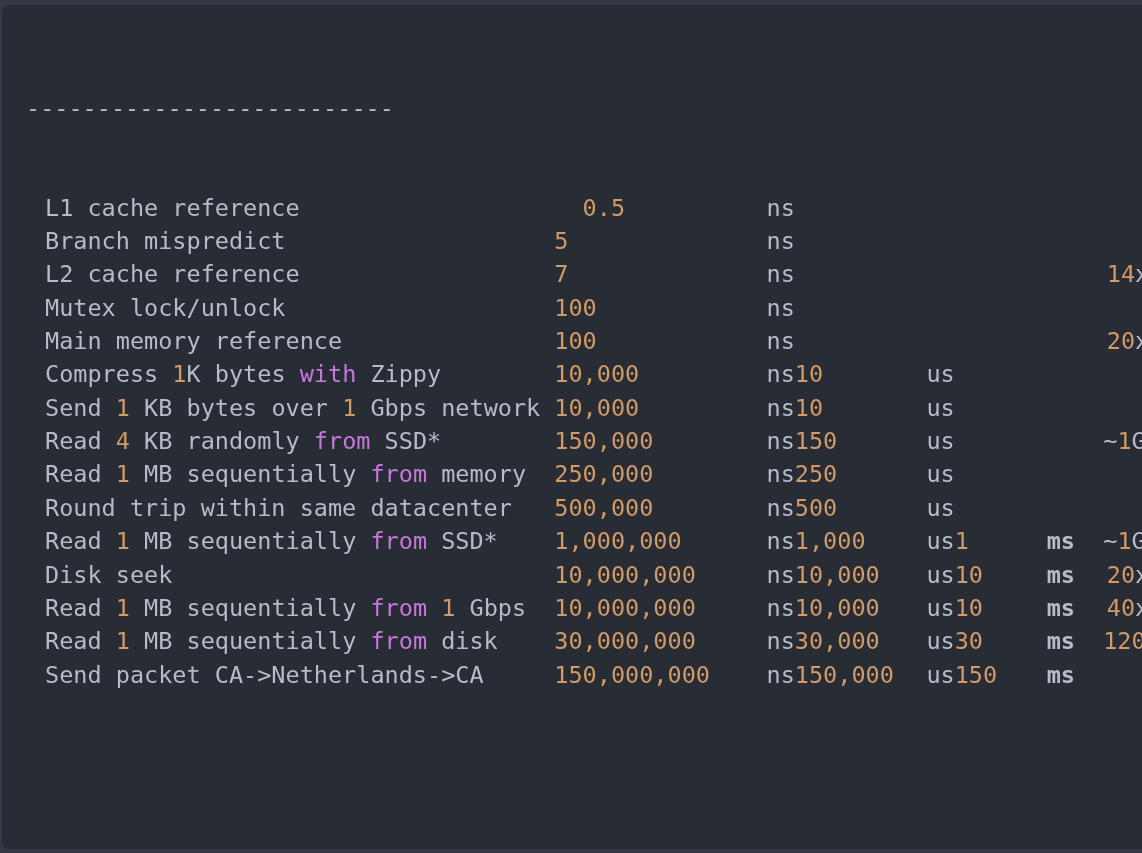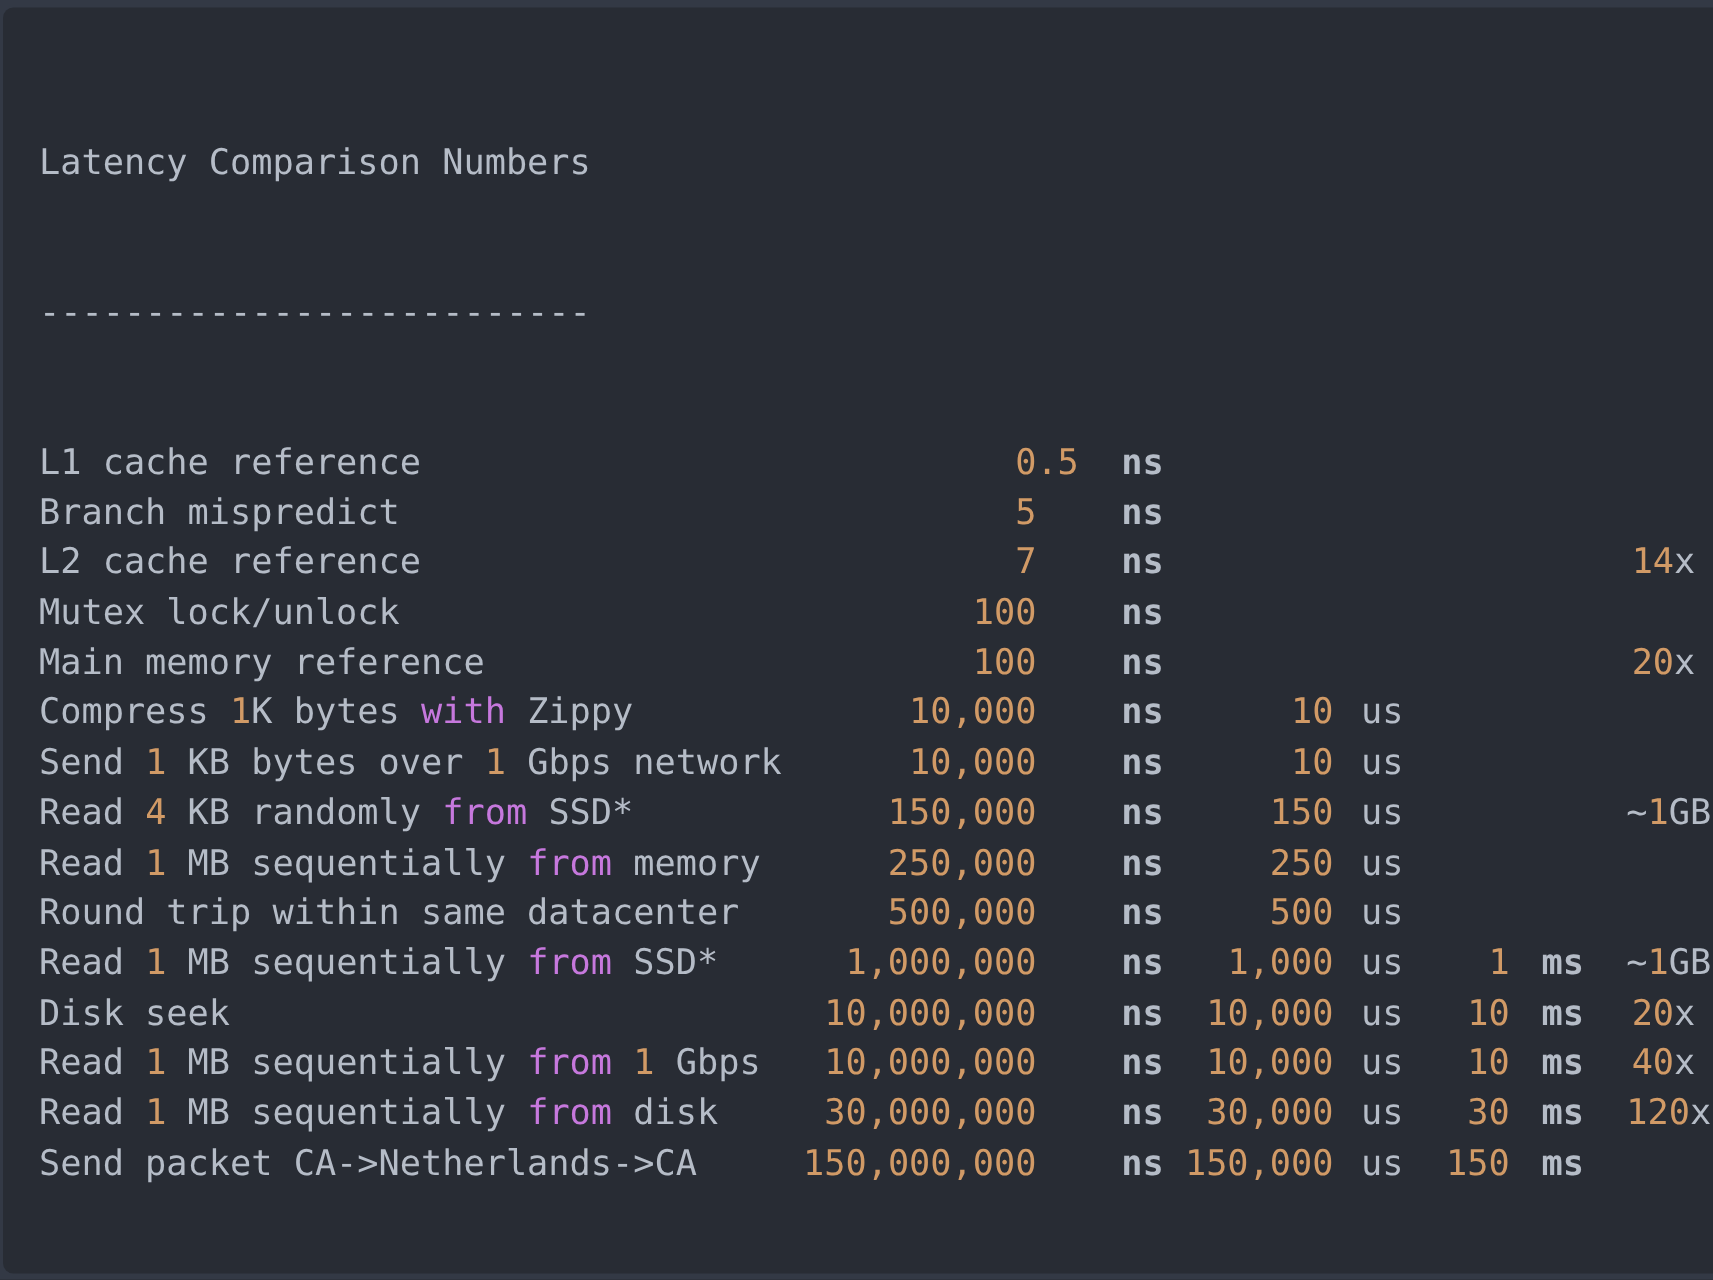--- a/index.html
+++ b/index.html
@@ -25,34 +25,34 @@
     overflow:hidden;
   }
   .line{height:33.35px;}
   .fg{color:var(--fg);}
   .num{color:var(--num);}
   .kw{color:var(--kw);}
   .trow{
     display:grid;
     grid-template-columns:36ch 11ch 6ch 8ch 3.3ch 5ch 3.5ch auto;
     height:33.35px;
+    margin-left:19px;
   }
   .c-desc{text-align:left;}
-  .c-ns,.c-us,.c-ms{text-align:right;}
-  .c-nsu{padding-left:4ch;font-weight:bold;}
+  .c-ns,.c-us,.c-ms{text-align:left;}
+  .c-nsu{padding-left:4ch;}
   .c-usu{padding-left:1.3ch;}
   .c-msu{padding-left:1.5ch;font-weight:bold;}
   .c-note{padding-left:2ch;}
   .dec-shift{position:relative;left:2ch;}
   .note-mult{display:inline-block;min-width:3.5ch;text-align:center;}
 </style>
 </head>
 <body>
 
 <div class="codeblock">
-  <div class="line">Latency Comparison Numbers</div>
   <div class="line">--------------------------</div>
   <div id="rows"><div class="trow"><div class="c-desc"><span class="fg">L1 cache reference</span></div><div class="c-ns"><span class="num dec-shift">0.5</span></div><div class="c-nsu"><span class="fg">ns</span></div><div class="c-us"></div><div class="c-usu"></div><div class="c-ms"></div><div class="c-msu"></div><div class="c-note"></div></div><div class="trow"><div class="c-desc"><span class="fg">Branch mispredict</span></div><div class="c-ns"><span class="num">5</span></div><div class="c-nsu"><span class="fg">ns</span></div><div class="c-us"></div><div class="c-usu"></div><div class="c-ms"></div><div class="c-msu"></div><div class="c-note"></div></div><div class="trow"><div class="c-desc"><span class="fg">L2 cache reference</span></div><div class="c-ns"><span class="num">7</span></div><div class="c-nsu"><span class="fg">ns</span></div><div class="c-us"></div><div class="c-usu"></div><div class="c-ms"></div><div class="c-msu"></div><div class="c-note"><span class="note-mult"><span class="num">14</span><span class="fg">x</span></span></div></div><div class="trow"><div class="c-desc"><span class="fg">Mutex lock/unlock</span></div><div class="c-ns"><span class="num">100</span></div><div class="c-nsu"><span class="fg">ns</span></div><div class="c-us"></div><div class="c-usu"></div><div class="c-ms"></div><div class="c-msu"></div><div class="c-note"></div></div><div class="trow"><div class="c-desc"><span class="fg">Main memory reference</span></div><div class="c-ns"><span class="num">100</span></div><div class="c-nsu"><span class="fg">ns</span></div><div class="c-us"></div><div class="c-usu"></div><div class="c-ms"></div><div class="c-msu"></div><div class="c-note"><span class="note-mult"><span class="num">20</span><span class="fg">x</span></span></div></div><div class="trow"><div class="c-desc"><span class="fg">Compress </span><span class="num">1</span><span class="fg">K bytes </span><span class="kw">with</span><span class="fg"> Zippy</span></div><div class="c-ns"><span class="num">10,000</span></div><div class="c-nsu"><span class="fg">ns</span></div><div class="c-us"><span class="num">10</span></div><div class="c-usu"><span class="fg">us</span></div><div class="c-ms"></div><div class="c-msu"></div><div class="c-note"></div></div><div class="trow"><div class="c-desc"><span class="fg">Send </span><span class="num">1</span><span class="fg"> KB bytes over </span><span class="num">1</span><span class="fg"> Gbps network</span></div><div class="c-ns"><span class="num">10,000</span></div><div class="c-nsu"><span class="fg">ns</span></div><div class="c-us"><span class="num">10</span></div><div class="c-usu"><span class="fg">us</span></div><div class="c-ms"></div><div class="c-msu"></div><div class="c-note"></div></div><div class="trow"><div class="c-desc"><span class="fg">Read </span><span class="num">4</span><span class="fg"> KB randomly </span><span class="kw">from</span><span class="fg"> SSD*</span></div><div class="c-ns"><span class="num">150,000</span></div><div class="c-nsu"><span class="fg">ns</span></div><div class="c-us"><span class="num">150</span></div><div class="c-usu"><span class="fg">us</span></div><div class="c-ms"></div><div class="c-msu"></div><div class="c-note"><span class="fg">~</span><span class="num">1</span><span class="fg">GB</span></div></div><div class="trow"><div class="c-desc"><span class="fg">Read </span><span class="num">1</span><span class="fg"> MB sequentially </span><span class="kw">from</span><span class="fg"> memory</span></div><div class="c-ns"><span class="num">250,000</span></div><div class="c-nsu"><span class="fg">ns</span></div><div class="c-us"><span class="num">250</span></div><div class="c-usu"><span class="fg">us</span></div><div class="c-ms"></div><div class="c-msu"></div><div class="c-note"></div></div><div class="trow"><div class="c-desc"><span class="fg">Round trip within same datacenter</span></div><div class="c-ns"><span class="num">500,000</span></div><div class="c-nsu"><span class="fg">ns</span></div><div class="c-us"><span class="num">500</span></div><div class="c-usu"><span class="fg">us</span></div><div class="c-ms"></div><div class="c-msu"></div><div class="c-note"></div></div><div class="trow"><div class="c-desc"><span class="fg">Read </span><span class="num">1</span><span class="fg"> MB sequentially </span><span class="kw">from</span><span class="fg"> SSD*</span></div><div class="c-ns"><span class="num">1,000,000</span></div><div class="c-nsu"><span class="fg">ns</span></div><div class="c-us"><span class="num">1,000</span></div><div class="c-usu"><span class="fg">us</span></div><div class="c-ms"><span class="num">1</span></div><div class="c-msu"><span class="fg">ms</span></div><div class="c-note"><span class="fg">~</span><span class="num">1</span><span class="fg">GB</span></div></div><div class="trow"><div class="c-desc"><span class="fg">Disk seek</span></div><div class="c-ns"><span class="num">10,000,000</span></div><div class="c-nsu"><span class="fg">ns</span></div><div class="c-us"><span class="num">10,000</span></div><div class="c-usu"><span class="fg">us</span></div><div class="c-ms"><span class="num">10</span></div><div class="c-msu"><span class="fg">ms</span></div><div class="c-note"><span class="note-mult"><span class="num">20</span><span class="fg">x</span></span></div></div><div class="trow"><div class="c-desc"><span class="fg">Read </span><span class="num">1</span><span class="fg"> MB sequentially </span><span class="kw">from</span><span class="fg"> </span><span class="num">1</span><span class="fg"> Gbps</span></div><div class="c-ns"><span class="num">10,000,000</span></div><div class="c-nsu"><span class="fg">ns</span></div><div class="c-us"><span class="num">10,000</span></div><div class="c-usu"><span class="fg">us</span></div><div class="c-ms"><span class="num">10</span></div><div class="c-msu"><span class="fg">ms</span></div><div class="c-note"><span class="note-mult"><span class="num">40</span><span class="fg">x</span></span></div></div><div class="trow"><div class="c-desc"><span class="fg">Read </span><span class="num">1</span><span class="fg"> MB sequentially </span><span class="kw">from</span><span class="fg"> disk</span></div><div class="c-ns"><span class="num">30,000,000</span></div><div class="c-nsu"><span class="fg">ns</span></div><div class="c-us"><span class="num">30,000</span></div><div class="c-usu"><span class="fg">us</span></div><div class="c-ms"><span class="num">30</span></div><div class="c-msu"><span class="fg">ms</span></div><div class="c-note"><span class="note-mult"><span class="num">120</span><span class="fg">x</span></span></div></div><div class="trow"><div class="c-desc"><span class="fg">Send packet CA-&gt;Netherlands-&gt;CA</span></div><div class="c-ns"><span class="num">150,000,000</span></div><div class="c-nsu"><span class="fg">ns</span></div><div class="c-us"><span class="num">150,000</span></div><div class="c-usu"><span class="fg">us</span></div><div class="c-ms"><span class="num">150</span></div><div class="c-msu"><span class="fg">ms</span></div><div class="c-note"></div></div></div>
   
   
   
   
 </div>
 
 </body></html>

